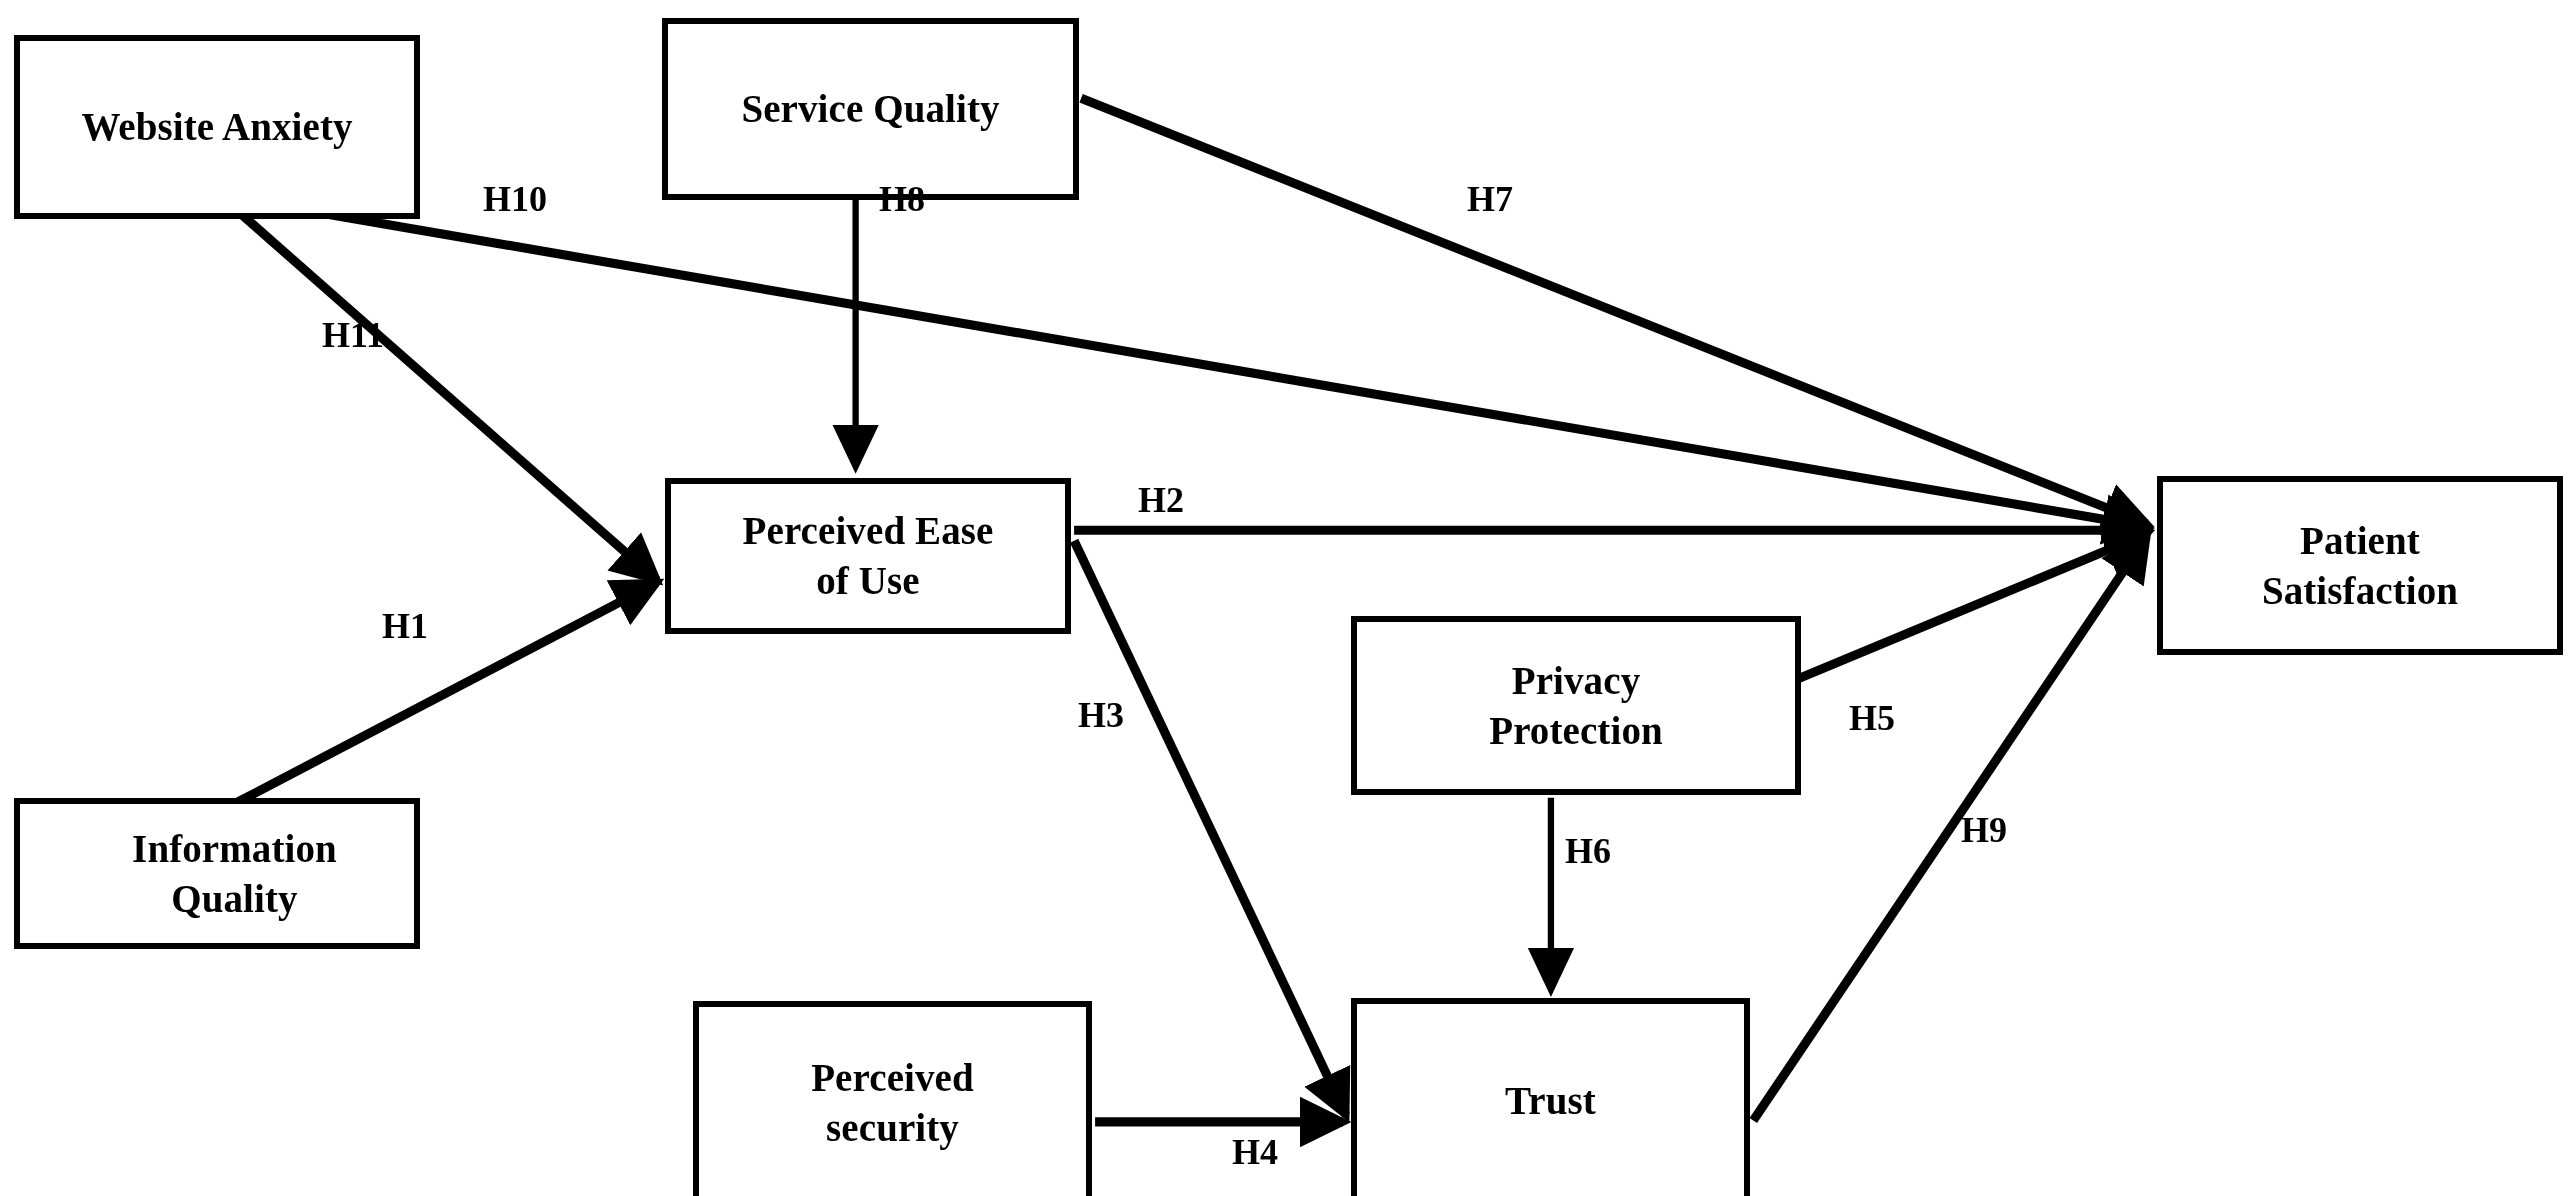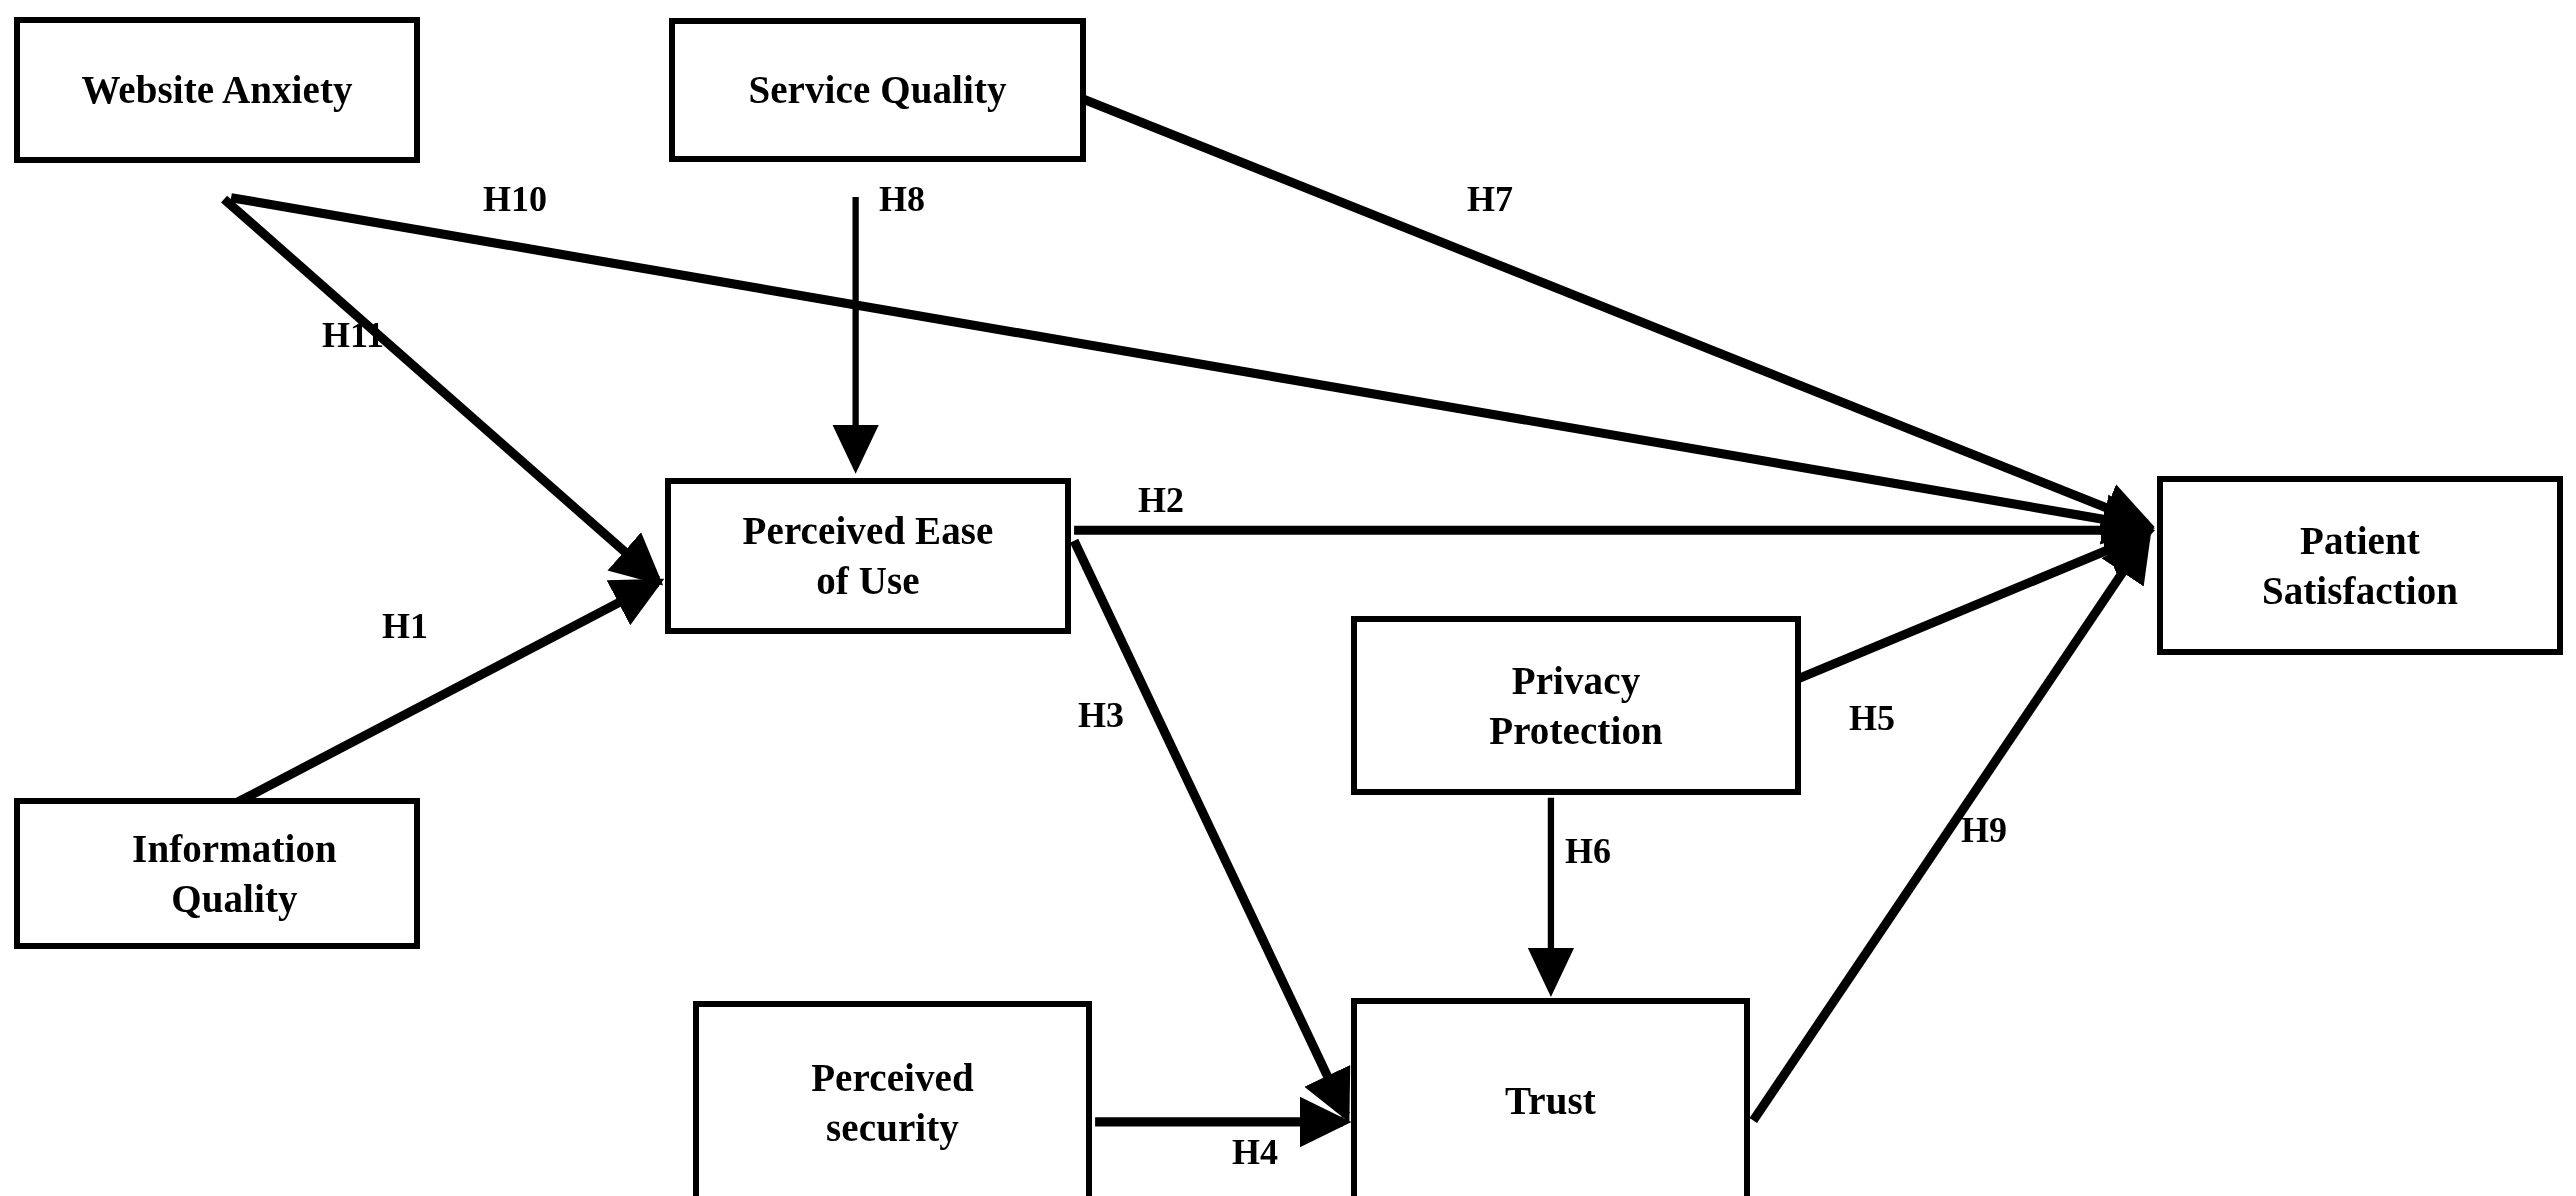--- a/index.html
+++ b/index.html
@@ -90,25 +90,25 @@
 
     <line x1="2494" y1="1000" x2="3066" y2="762" stroke="#000000" stroke-width="13" marker-end="url(#ah-thick)"></line>
 
     <line x1="2215" y1="1139" x2="2215" y2="1412" stroke="#000000" stroke-width="9" marker-end="url(#ah-thin)"></line>
 
     <line x1="2504" y1="1600" x2="3066" y2="766" stroke="#000000" stroke-width="13" marker-end="url(#ah-thick)"></line>
 
     <line x1="1564" y1="1602" x2="1918" y2="1602" stroke="#000000" stroke-width="13" marker-end="url(#ah-thick)"></line>
   </svg>
 
-  <div class="node" style="left:14px; top:17px; width:406px; height:146px;align-items:center;">
+  <div class="node" style="left:14px; top:35px; width:406px; height:184px;align-items:center;">
     <span class="node-label">Website Anxiety</span>
   </div>
 
-  <div class="node" style="left:662px; top:17.5px; width:417px; height:144px;margin-left:7px;">
+  <div class="node" style="left:662px; top:17.5px; width:417px; height:182px;">
     <span class="node-label">Service Quality</span>
   </div>
 
   <div class="node" style="left:665px; top:478px; width:406px; height:156px;">
     <span class="node-label">Perceived Ease
 of Use</span>
   </div>
 
   <div class="node" style="left:2157px; top:476px; width:406px; height:179px;">
     <span class="node-label">Patient

